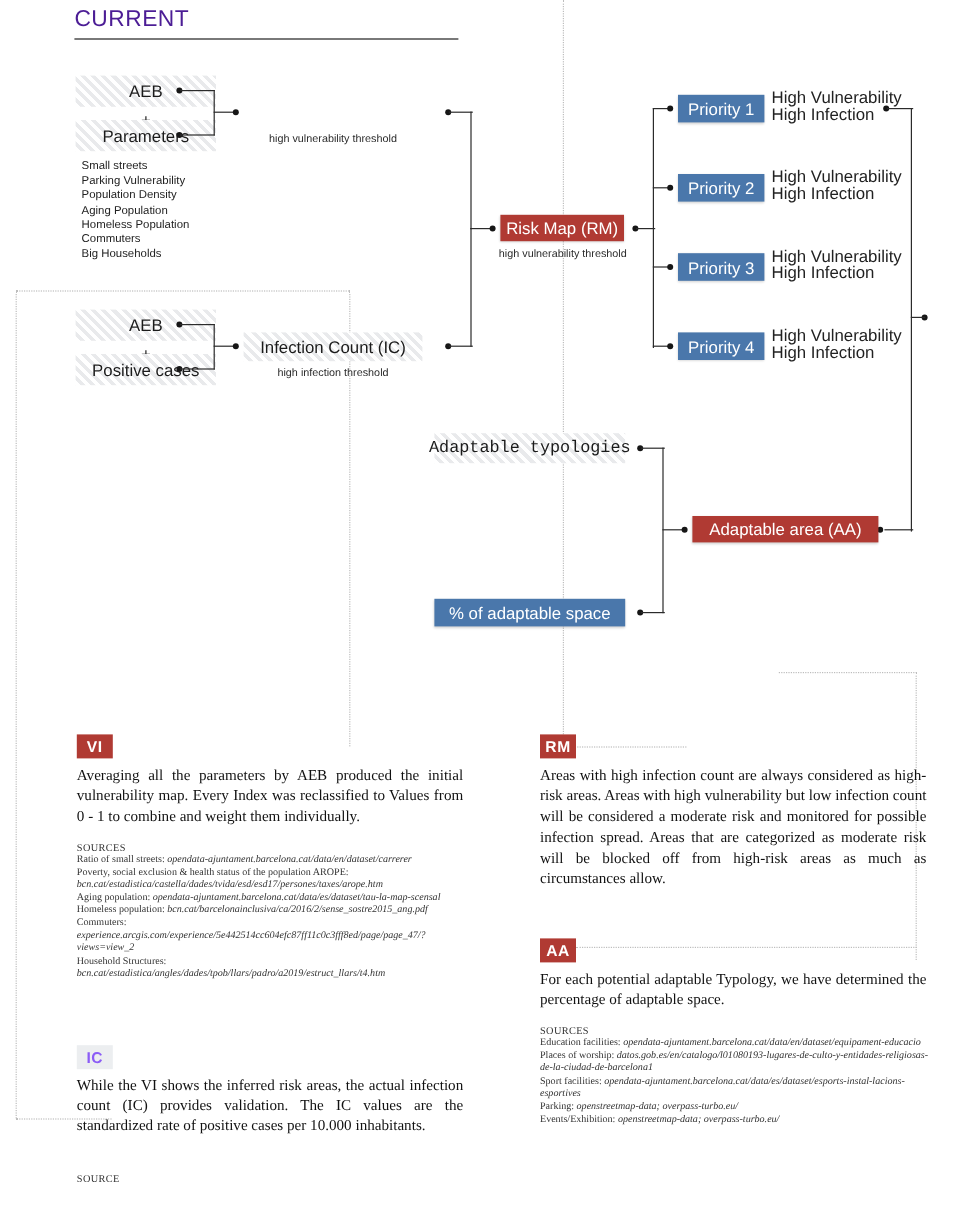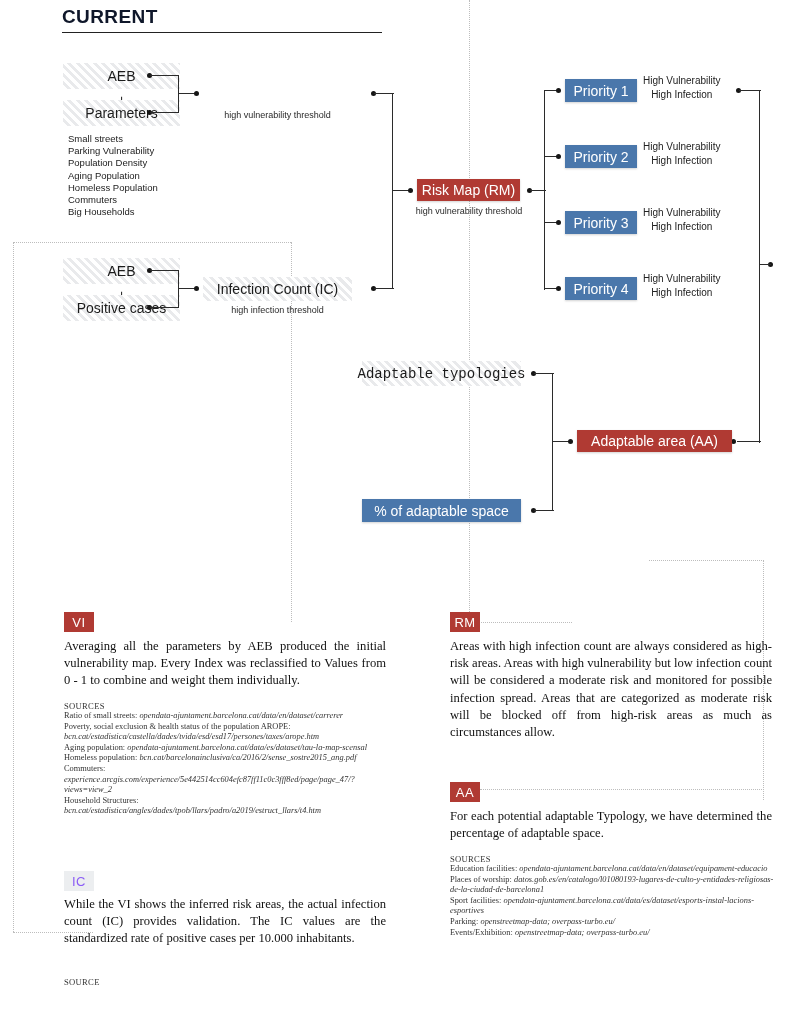--- a/index.html
+++ b/index.html
@@ -8,22 +8,22 @@
     background:#ffffff;
     font-family:"Liberation Sans", sans-serif;
     color:#1c1c1c;
     position:relative;
     overflow:hidden;
   }
   .stage{position:absolute;left:0;top:0;width:810px;height:1024px;}
   
   .page-title{
     position:absolute;left:62px;top:6px;
-    font-size:19px;font-weight:bold;letter-spacing:.4px;
-    color:#0f172a;
+    font-size:19px;font-weight:normal;letter-spacing:.4px;
+    color:#4c1d95;
   }
   .title-rule{
     position:absolute;left:62px;top:32px;width:320px;height:1px;
     background:#222;
   }
   
   .hatch{
     position:absolute;
     background-image:repeating-linear-gradient(45deg,
         #ffffff 0px,#ffffff 3px,#e9eaec 3px,#e9eaec 6px);
@@ -47,34 +47,34 @@
     font-size:14px;white-space:nowrap;
     box-shadow:0 1px 2px rgba(0,0,0,.18);
   }
   .threshold{
     position:absolute;font-size:9px;color:#2a2a2a;text-align:center;
     white-space:nowrap;
   }
   .bullets{position:absolute;font-size:9.5px;line-height:12.2px;color:#222;}
   .bullets div{white-space:nowrap;}
   .bullets.spaced div{line-height:16.3px;}
-  .pnote{position:absolute;font-size:10px;line-height:14px;color:#222;white-space:nowrap;text-align:center;}
+  .pnote{position:absolute;font-size:14px;line-height:14px;color:#222;white-space:nowrap;}
   
   .ln{position:absolute;background:#2b2b2b;}
   .lnh{height:1.4px;}
   .lnv{width:1.4px;}
   .dot{position:absolute;width:5px;height:5px;border-radius:50%;background:#161616;}
   
   .dg{position:absolute;}
   .dgh{border-top:1px dotted #bdbdbd;height:0;}
   .dgv{border-left:1px dotted #bdbdbd;width:0;}
   
   .tag{
     position:absolute;background:#b03a33;color:#fff;
-    font-size:13px;font-weight:normal;
+    font-size:13px;font-weight:bold;
     display:flex;align-items:center;justify-content:center;
     width:30px;height:20px;letter-spacing:.5px;
   }
   .para{
     position:absolute;
     font-family:"Liberation Serif", serif;
     font-size:12.6px;line-height:17.2px;color:#111;
     text-align:justify;
   }
   .src-head{

